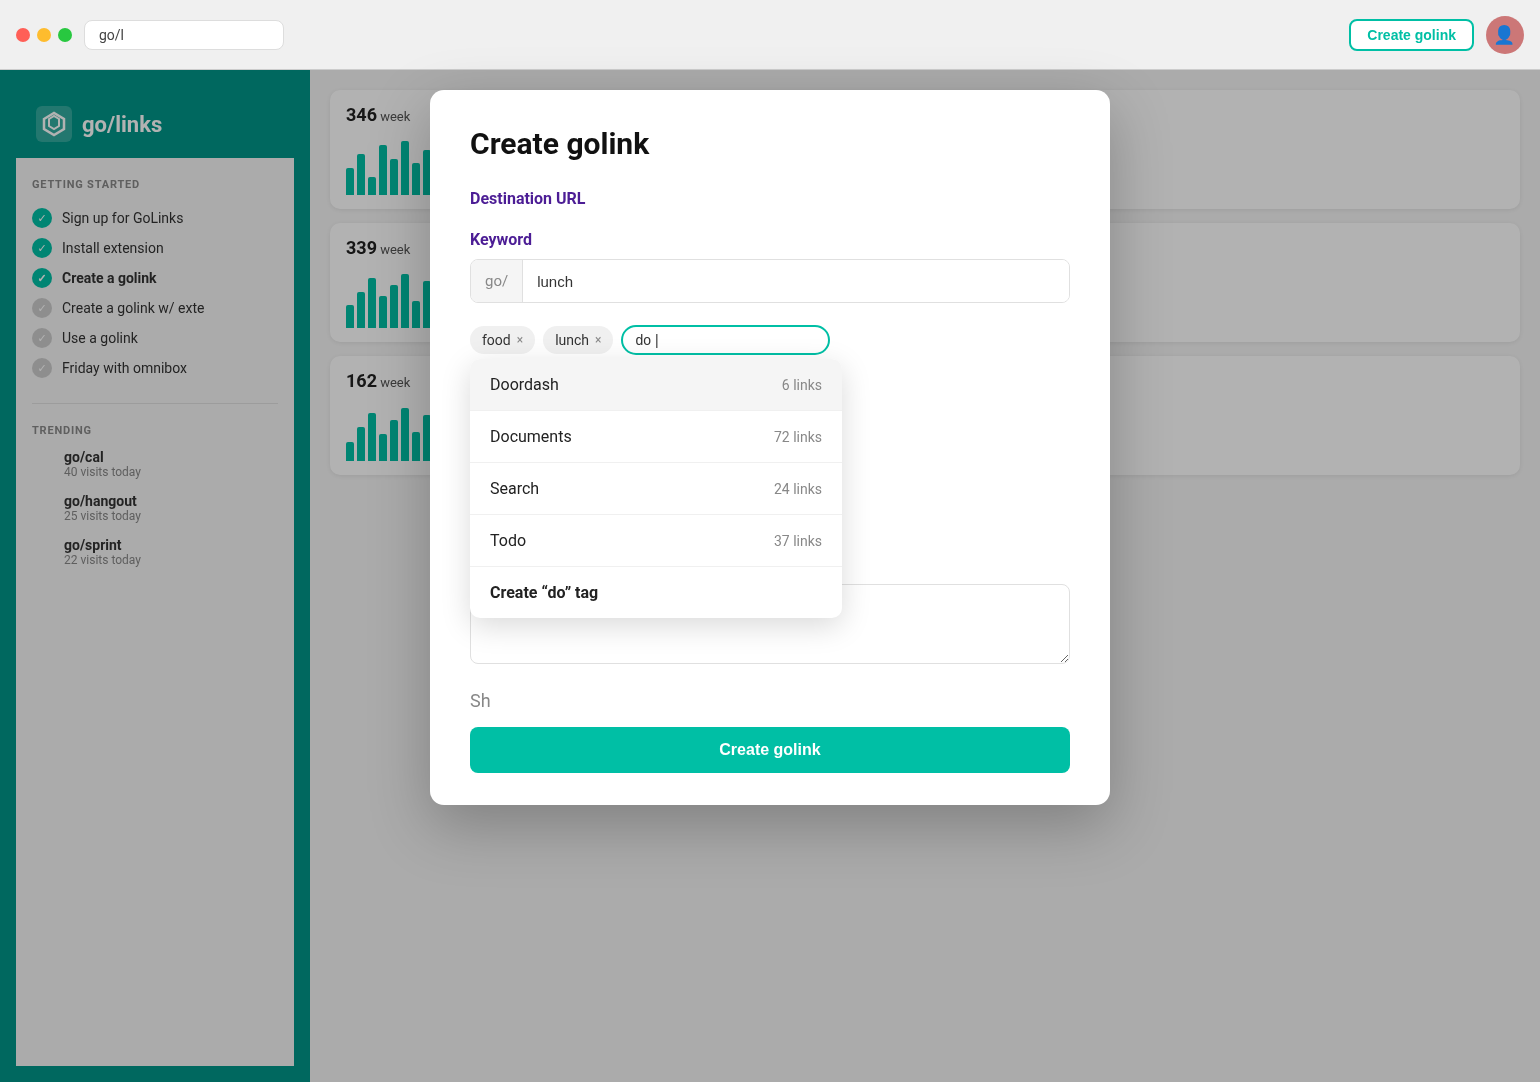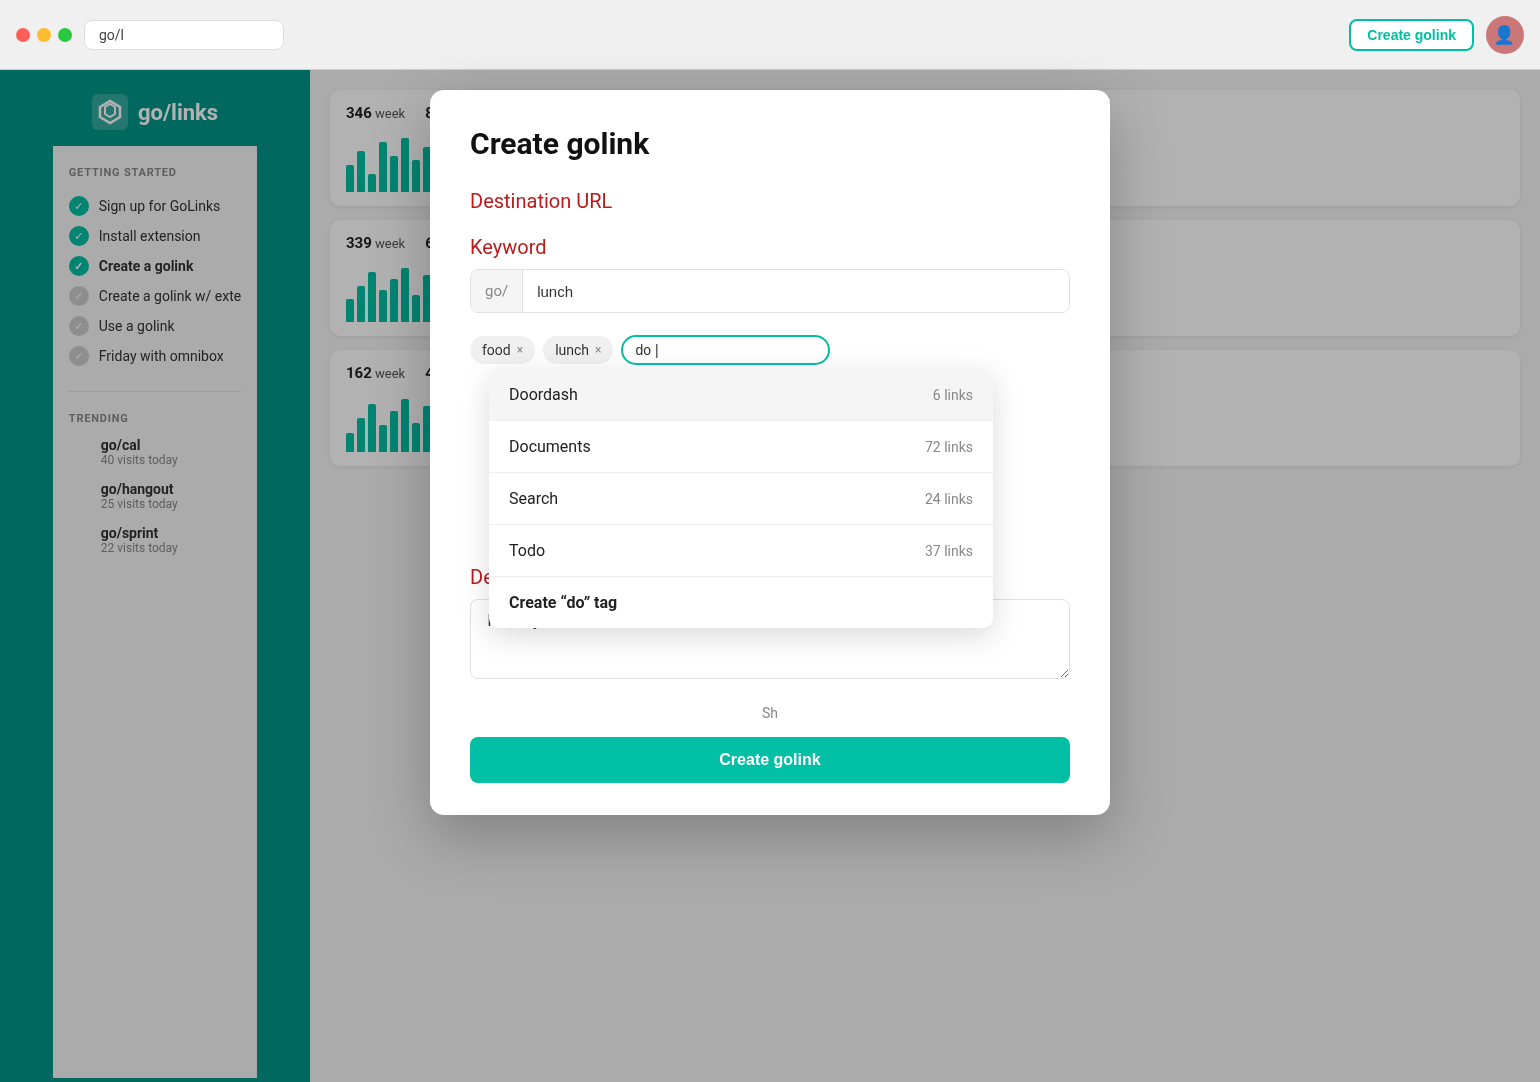--- a/index.html
+++ b/index.html
@@ -74,24 +74,23 @@
     }
 
     
     .sidebar {
       width: 310px;
       background: #009688;
       height: 100%;
       flex-shrink: 0;
       display: flex;
       flex-direction: column;
-      padding: 4px;
+      padding: 16px;
       position: relative;
       z-index: 1;
-      align-items: center;
     }
     .sidebar-logo {
       display: flex;
       align-items: center;
       gap: 10px;
       padding: 20px 20px 16px;
       color: white;
       font-size: 22px;
       font-weight: 700;
     }
@@ -198,21 +197,21 @@
       box-shadow: 0 1px 4px rgba(0,0,0,0.08);
     }
     .stat-numbers {
       display: flex;
       gap: 20px;
       font-size: 13px;
       color: #555;
       margin-bottom: 10px;
     }
     .stat-number strong {
-      font-size: 15px;
+      font-size: 18px;
       color: #222;
     }
     .bar-chart {
       display: flex;
       align-items: flex-end;
       gap: 3px;
       height: 60px;
     }
     .bar {
       background: #00bfa5;
@@ -244,23 +243,23 @@
     .modal-title {
       font-size: 30px;
       font-weight: 700;
       color: #111;
       margin-bottom: 28px;
     }
     .form-group {
       margin-bottom: 22px;
     }
     .form-label {
-      font-size: 20px;
-      font-weight: 400;
-      color: #b91c1c;
+      font-size: 16px;
+      font-weight: 700;
+      color: #4c1d95;
       margin-bottom: 10px;
       display: block;
     }
     .form-input {
       width: 100%;
       padding: 12px 16px;
       border: 1.5px solid #e0e0e0;
       border-radius: 8px;
       font-size: 15px;
       color: #333;
@@ -322,24 +321,23 @@
     }
 
     
     .tag-dropdown {
       position: absolute;
       top: calc(100% + 4px);
       left: 0;
       background: white;
       border-radius: 10px;
       box-shadow: 0 8px 30px rgba(0,0,0,0.15);
-      width: 504px;
+      width: 372px;
       z-index: 200;
       overflow: hidden;
-      margin-left: 19px;
     }
     .dropdown-item {
       display: flex;
       align-items: center;
       justify-content: space-between;
       padding: 16px 20px;
       font-size: 16px;
       color: #222;
       cursor: pointer;
       border-bottom: 1px solid #f0f0f0;
@@ -367,24 +365,23 @@
       border-radius: 8px;
       font-size: 15px;
       color: #333;
       outline: none;
       resize: vertical;
       min-height: 80px;
     }
 
     
     .shared-label {
-      font-size: 14px;
+      font-size: 18px;
       color: #888;
       margin-bottom: 16px;
-      text-align: center;
     }
 
     
     .submit-btn {
       background: #00bfa5;
       color: white;
       border: none;
       border-radius: 8px;
       padding: 14px 28px;
       font-size: 16px;

